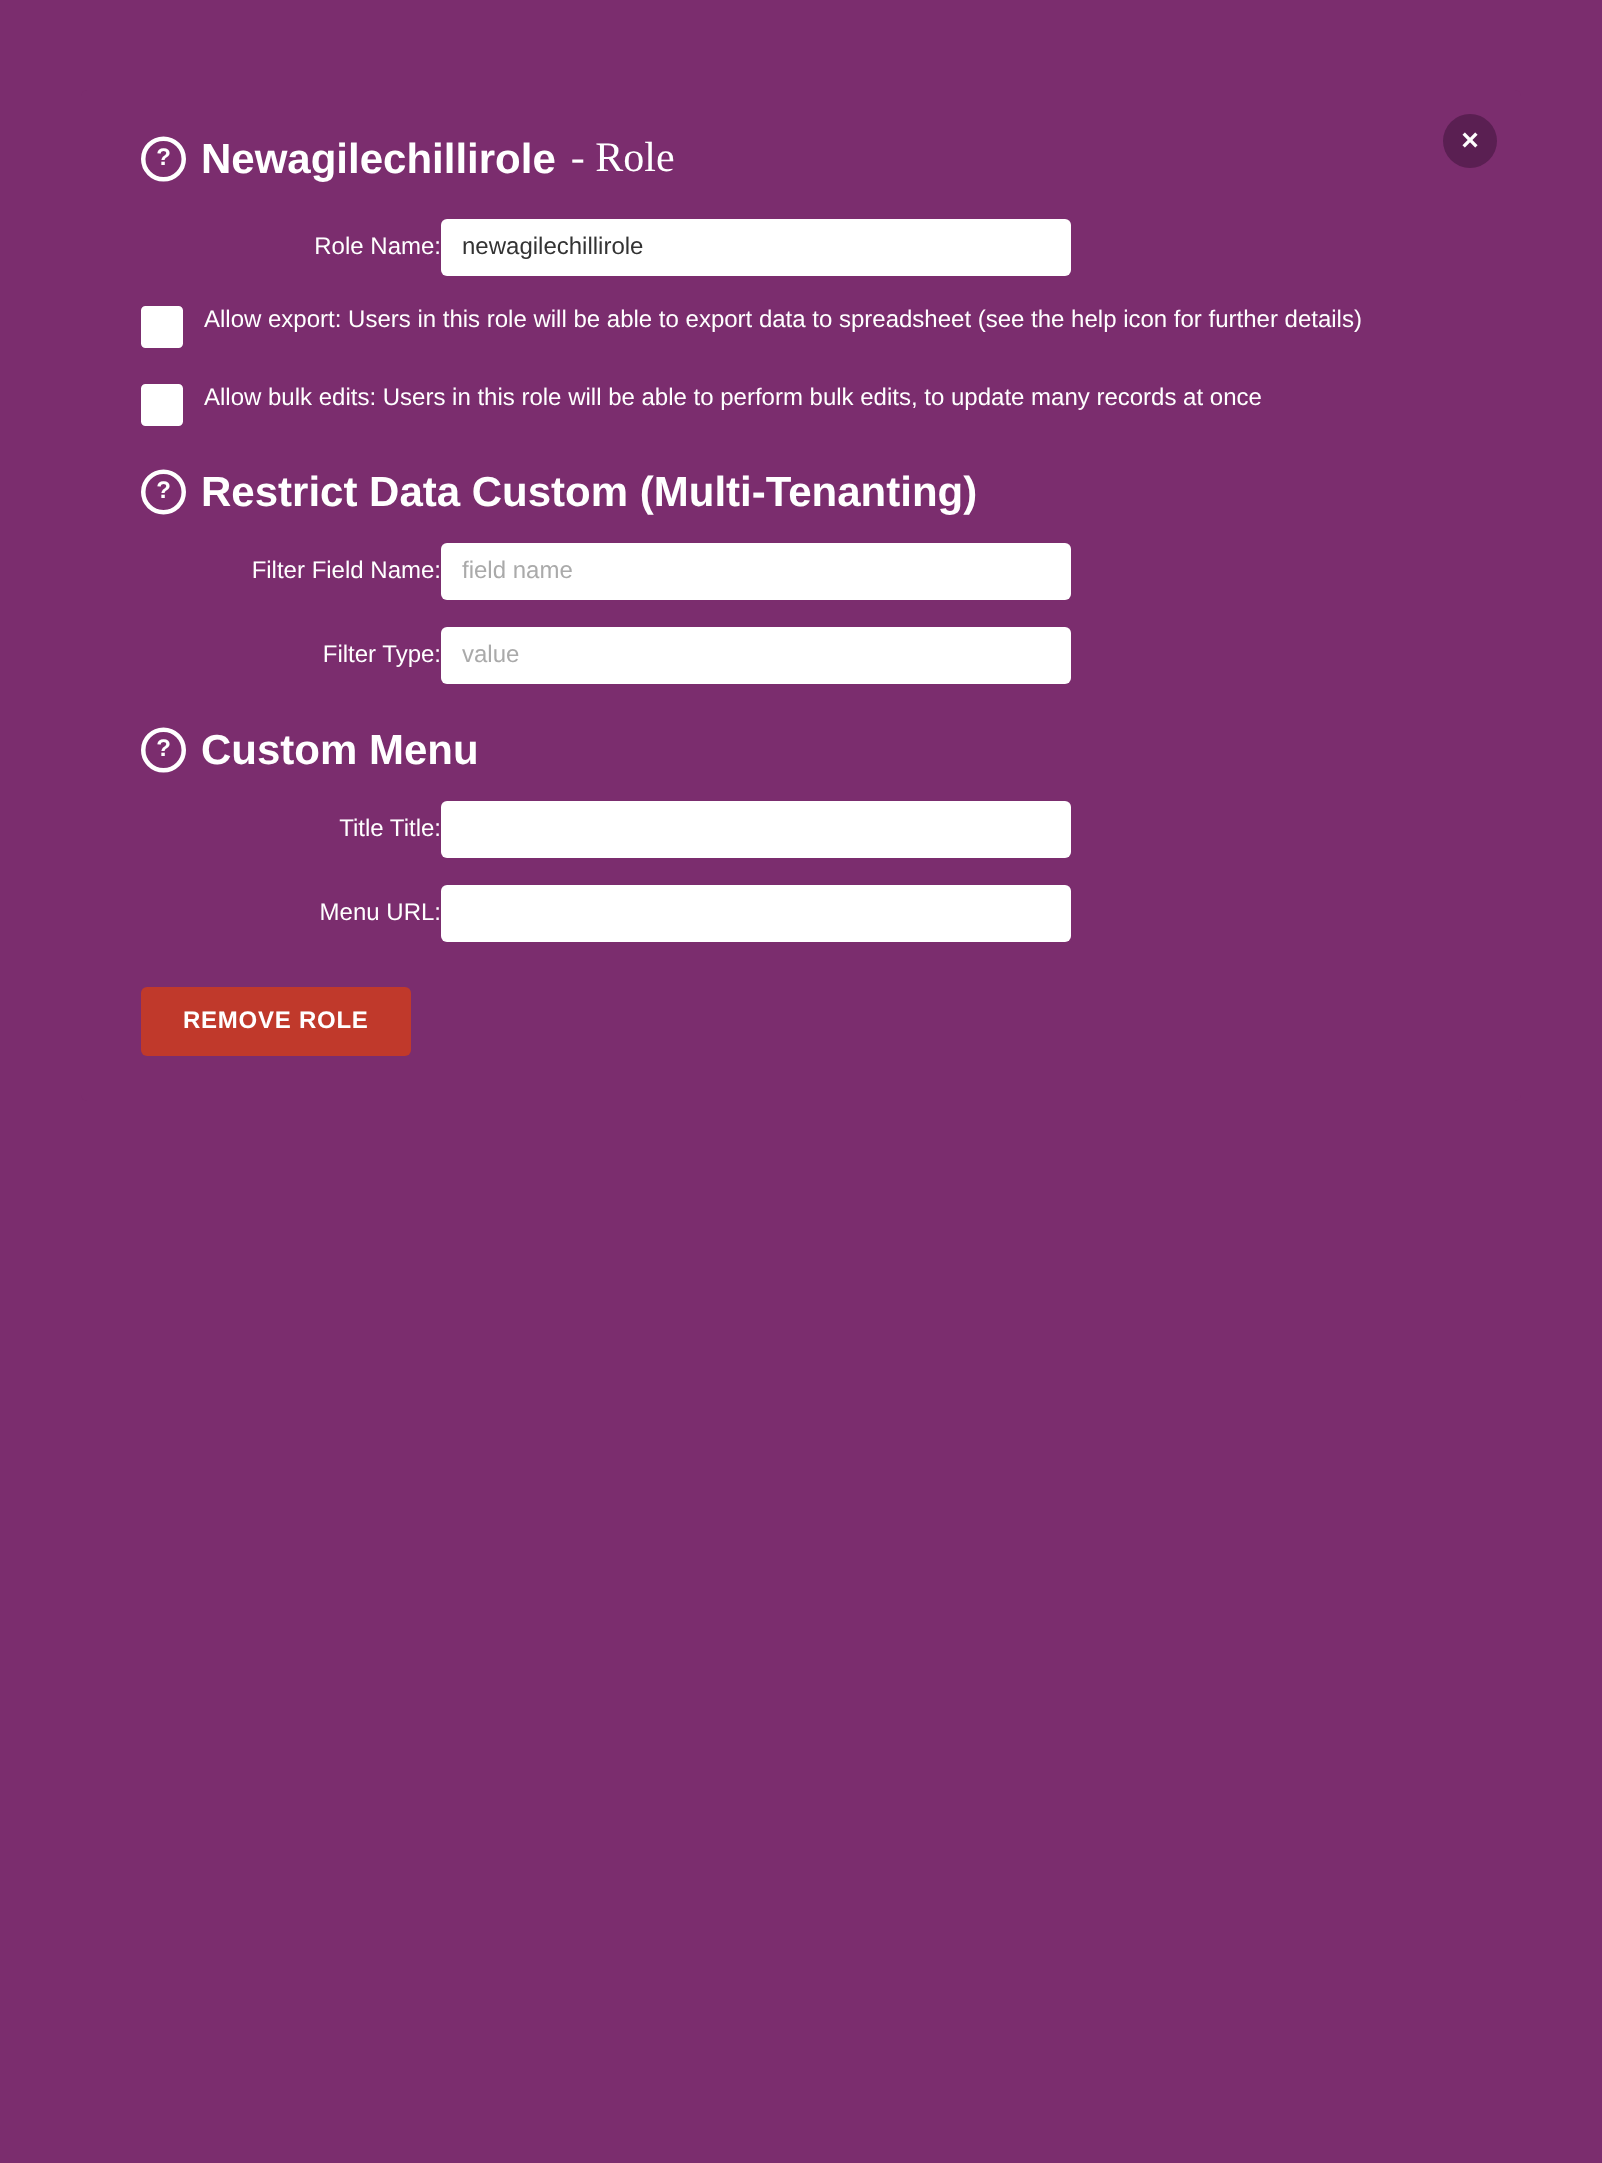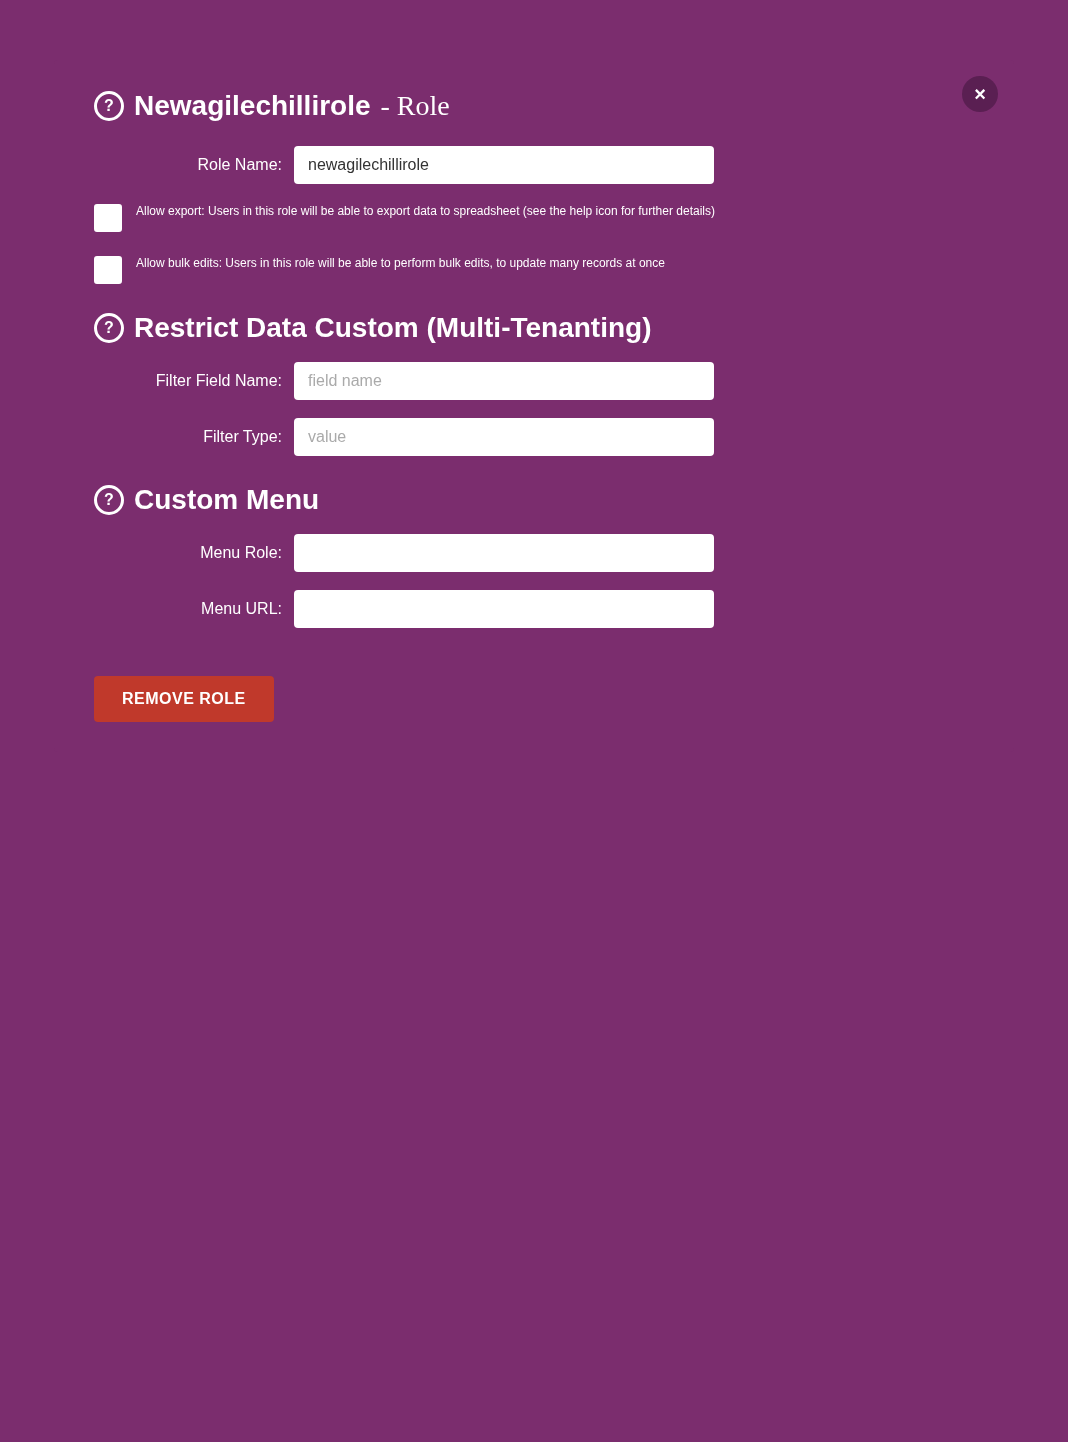--- a/index.html
+++ b/index.html
@@ -82,21 +82,20 @@
       align-items: center;
       margin-bottom: 18px;
     }
 
     .form-label {
       color: white;
       font-size: 16px;
       font-weight: normal;
       text-align: right;
       min-width: 200px;
-      padding-right: 12px;
       flex-shrink: 0;
     }
 
     .form-input {
       background: white;
       border: none;
       border-radius: 4px;
       padding: 10px 14px;
       font-size: 16px;
       width: 420px;
@@ -140,21 +139,21 @@
       background: white;
       border-radius: 3px;
     }
 
     .checkbox-input:checked {
       background: #7b2d6e;
     }
 
     .checkbox-label {
       color: white;
-      font-size: 12px;
+      font-size: 16px;
       line-height: 1.5;
     }
 
     .section-title {
       font-size: 28px;
       font-weight: bold;
       color: white;
       margin: 28px 0 18px 0;
       display: flex;
       align-items: center;
@@ -164,21 +163,21 @@
     .remove-button {
       background-color: #c0392b;
       color: white;
       border: none;
       border-radius: 4px;
       padding: 14px 28px;
       font-size: 16px;
       font-weight: bold;
       cursor: pointer;
       letter-spacing: 0.5px;
-      margin-top: 30px;
+      margin-top: 12px;
     }
 
     .title-normal {
       font-weight: normal;
       font-family: Liberation Serif, serif;
     }
 
     .title-bold {
       font-weight: bold;
     }
@@ -240,21 +239,21 @@
     </div>
 
     
     <div class="section-title">
       <span class="help-icon">?</span>
       <span>Custom Menu</span>
     </div>
 
     
     <div class="form-row">
-      <label class="form-label">Menu Role:</label>
+      <label class="form-label">Title Title:</label>
       <input class="form-input" type="text" style="">
     </div>
 
     
 
     
     <div class="form-row">
       <label class="form-label">Menu URL:</label>
       <input class="form-input" type="text" style="">
     </div>

